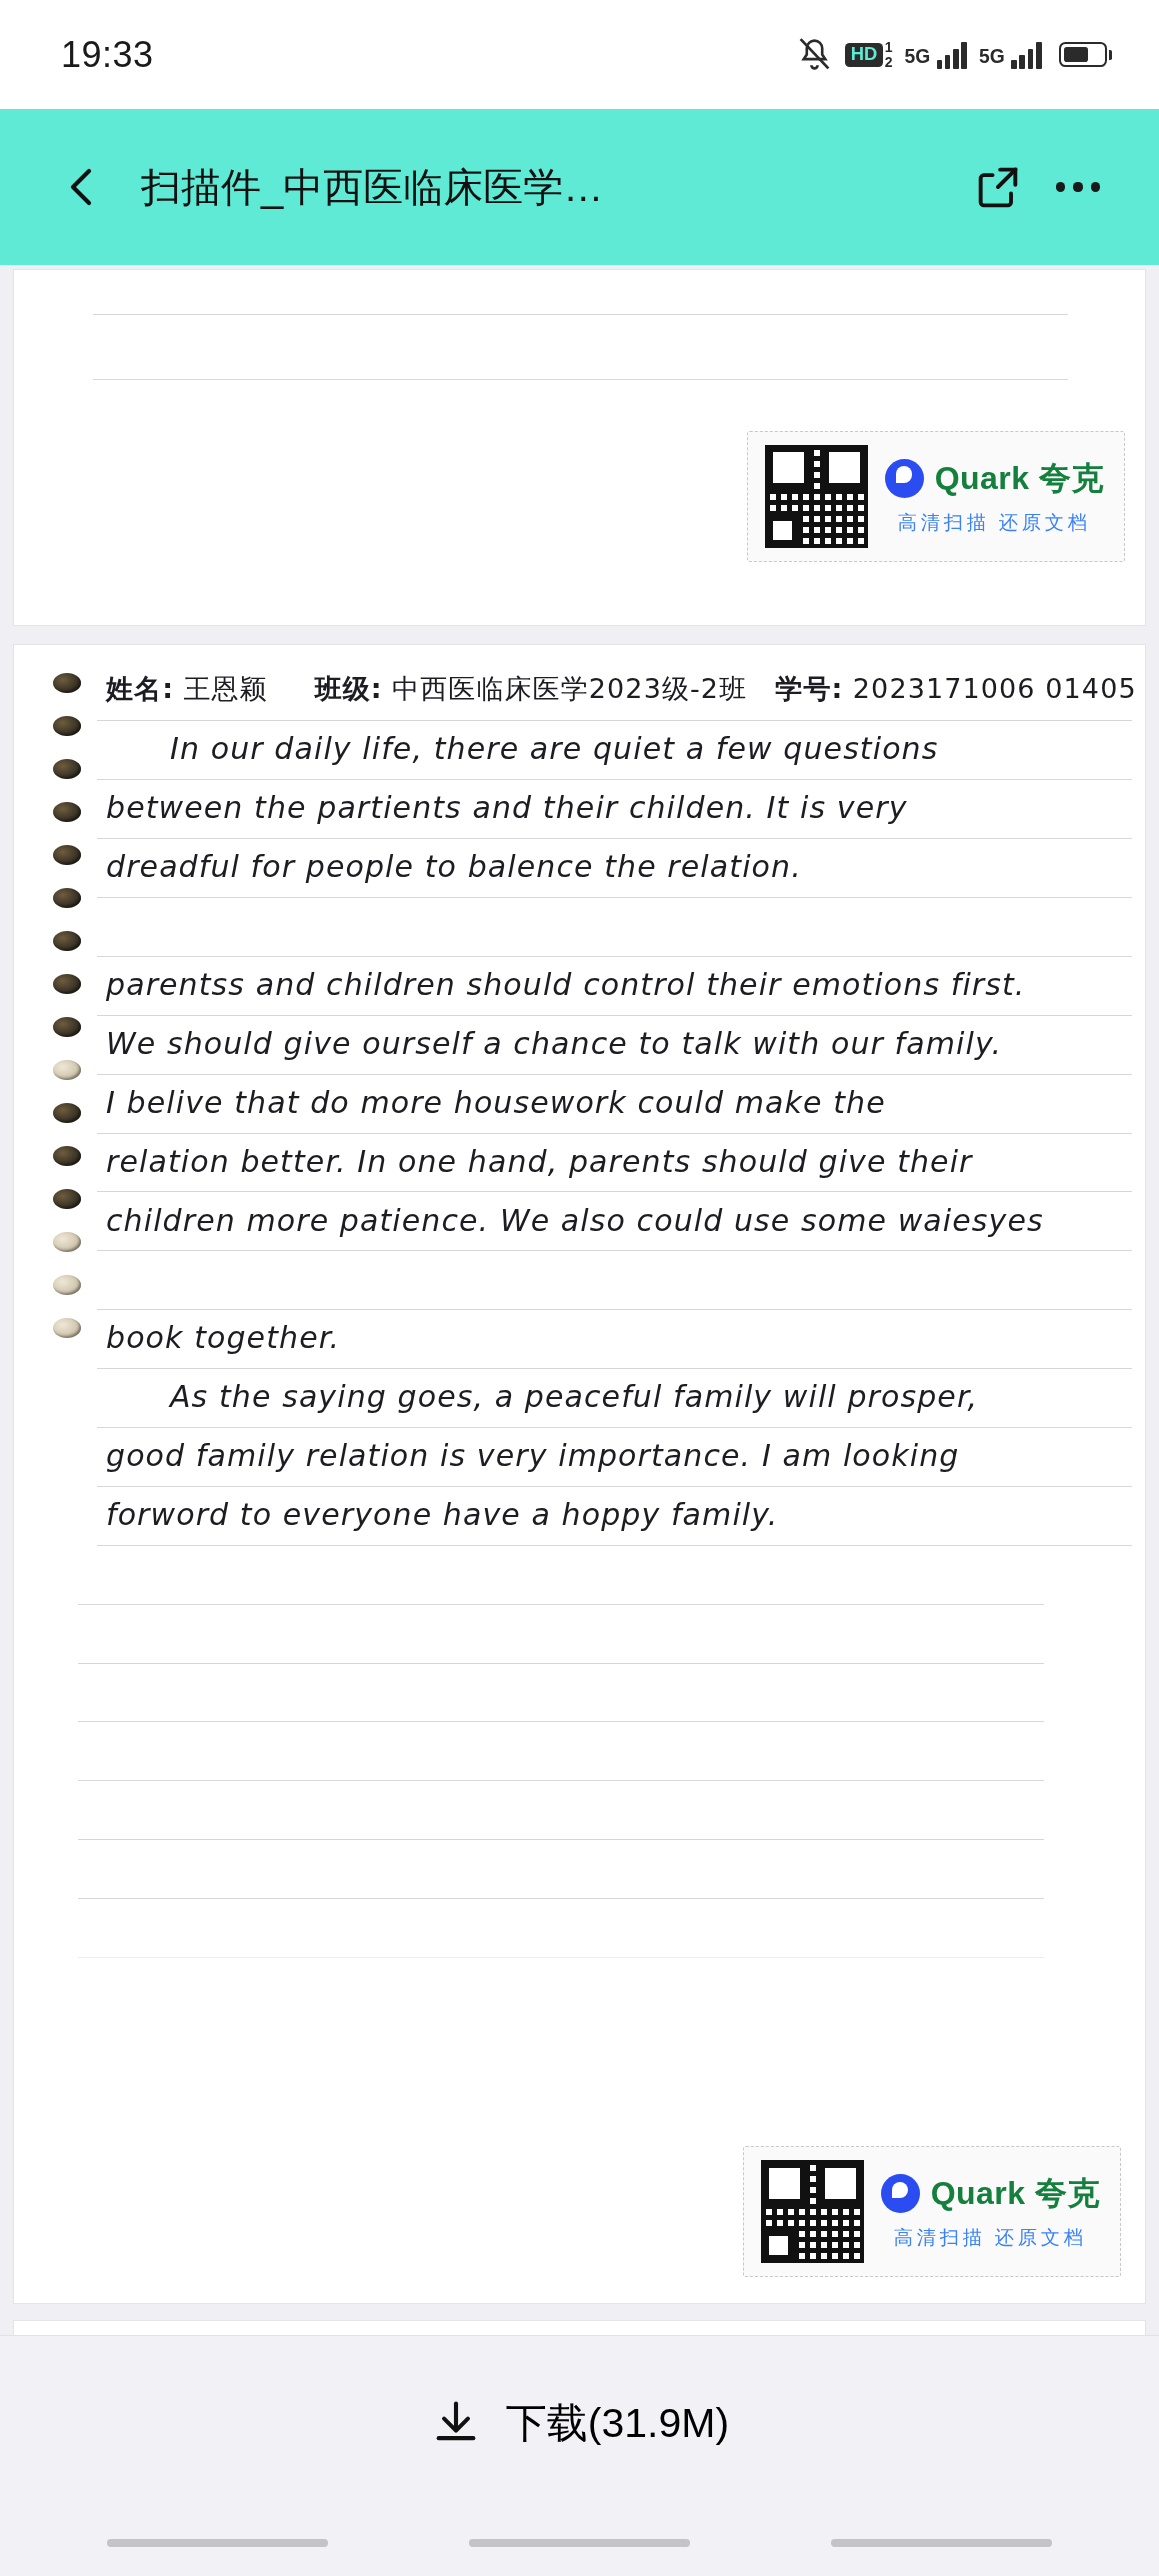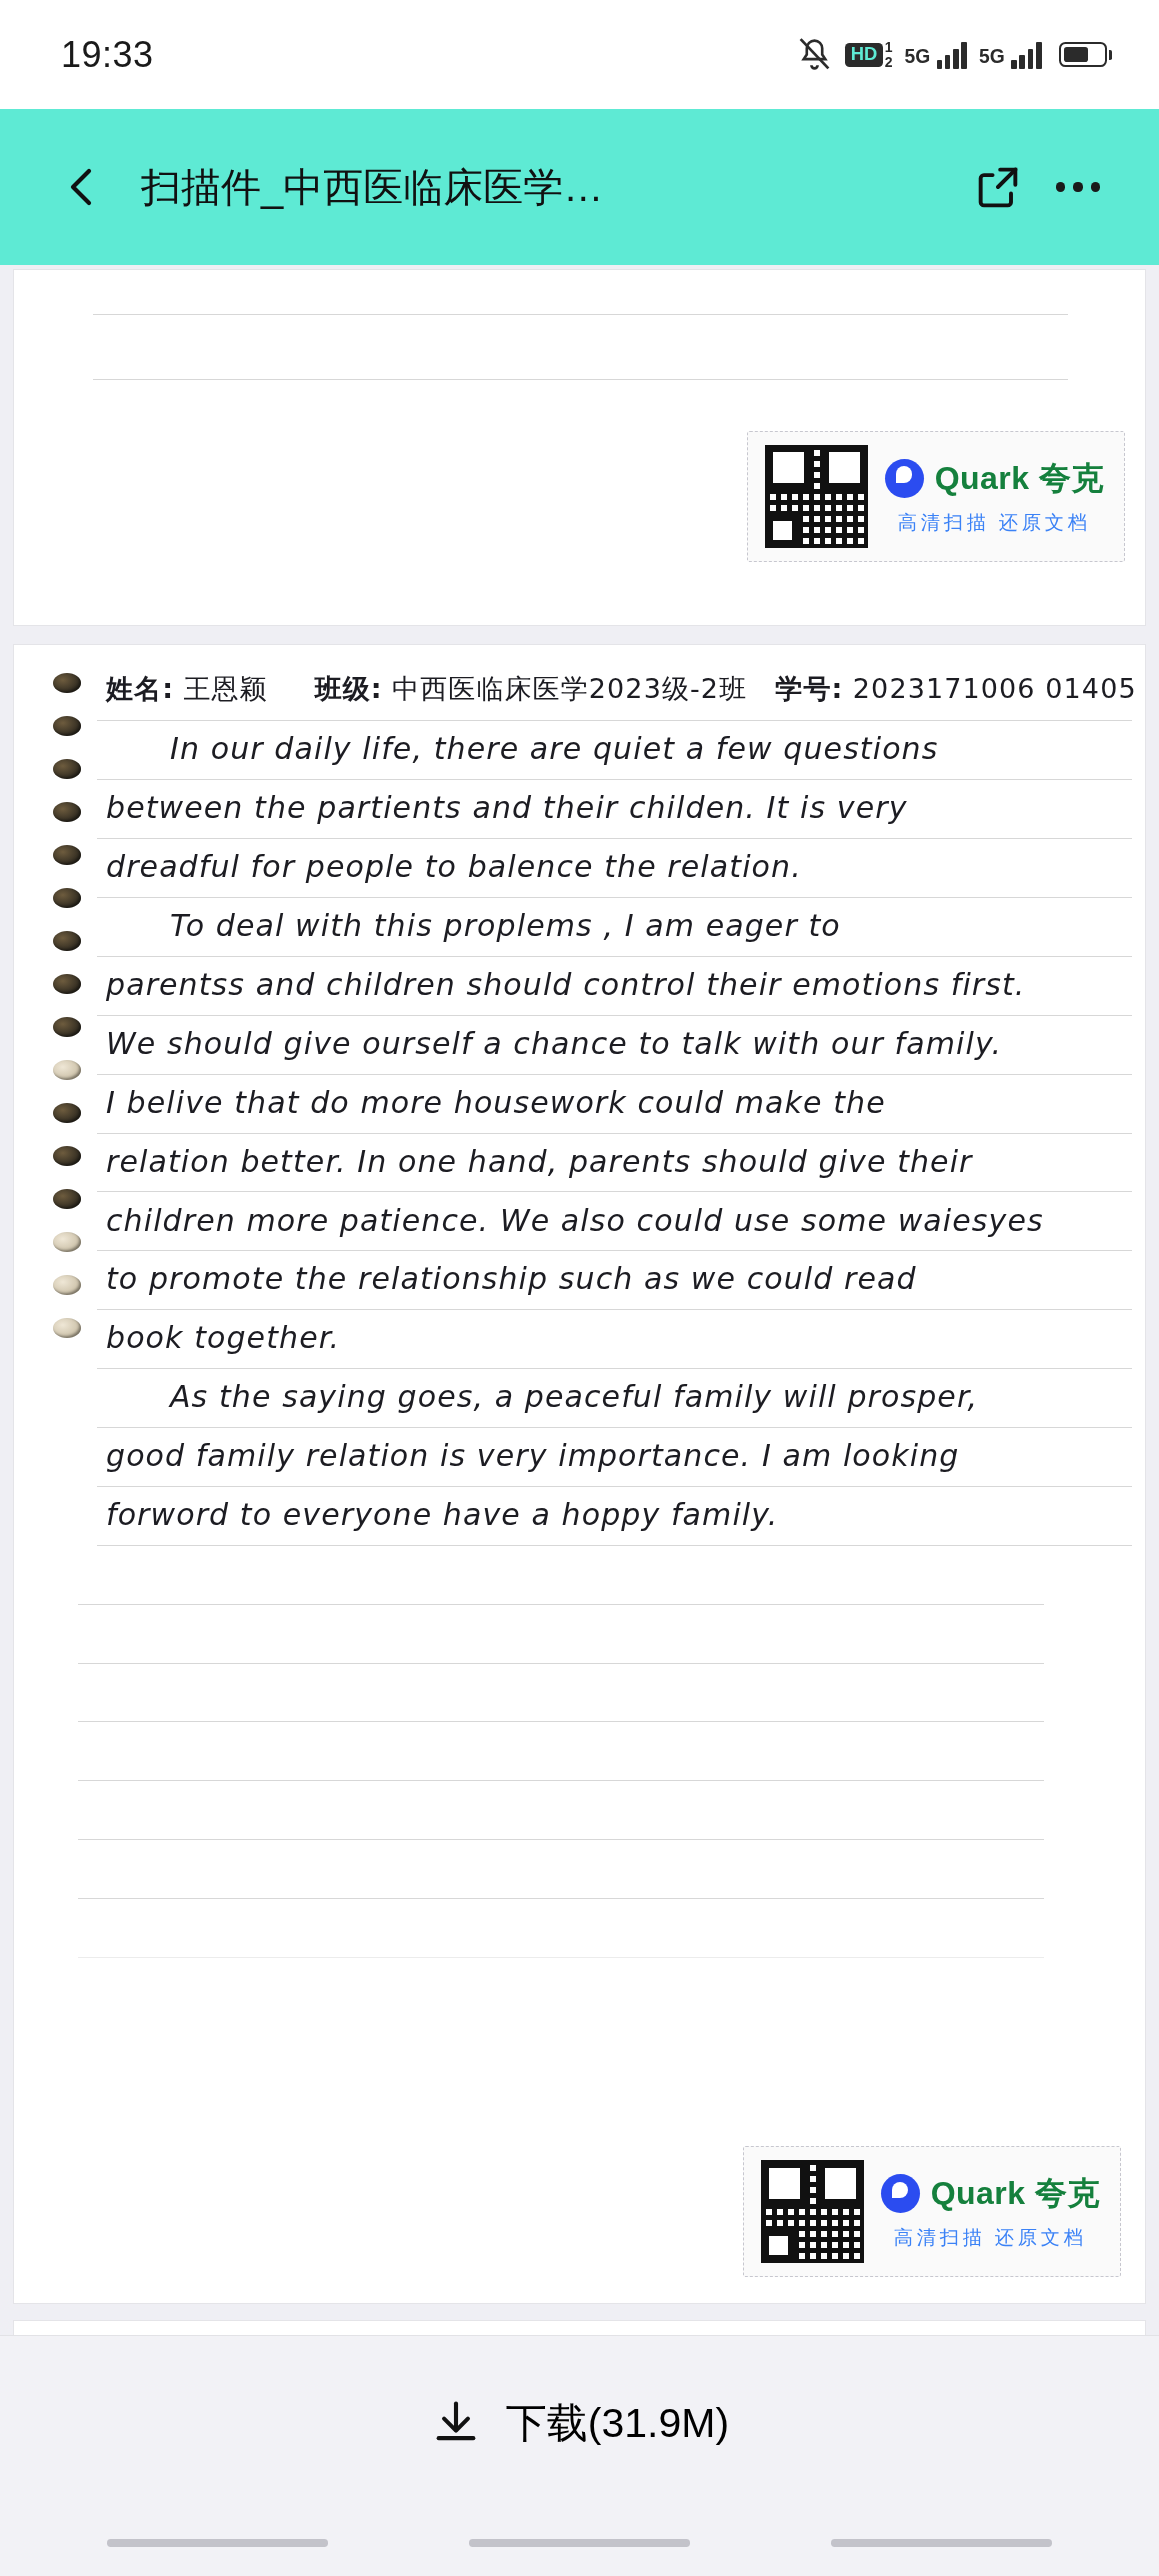--- a/index.html
+++ b/index.html
@@ -459,27 +459,25 @@
         <span class="lbl">班级:</span>
         <span class="val">中西医临床医学2023级-2班</span>
         &nbsp;
         <span class="lbl">学号:</span>
         <span class="val">2023171006 01405</span>
       </div>
 
       <div class="hw indent" style="top:86px;">In our daily life, there are quiet a few questions</div>
       <div class="hw" style="top:145px;">between the partients and their childen. It is very</div>
       <div class="hw" style="top:204px;">dreadful for people to balence the relation.</div>
-      <div class="hw indent" style="top:263px;">To deal with this proplems , I am  eager to</div>
       <div class="hw" style="top:322px;">parentss and children should control their emotions first.</div>
       <div class="hw" style="top:381px;">We should give ourself a chance to talk with our family.</div>
       <div class="hw" style="top:440px;">I belive that do more housework could make the</div>
       <div class="hw" style="top:499px;">relation better. In one hand, parents should give their</div>
       <div class="hw" style="top:558px;">children more patience. We also could use some waiesyes</div>
-      <div class="hw" style="top:616px;">to promote the relationship such as we could read</div>
       <div class="hw" style="top:675px;">book together.</div>
       <div class="hw indent" style="top:734px;">As the saying goes, a peaceful family will prosper,</div>
       <div class="hw" style="top:793px;">good family relation is very importance. I am looking</div>
       <div class="hw" style="top:852px;">forword to everyone have a hoppy family.</div>
 
       <div class="quark" style="right:24px; bottom:26px;">
         <div class="qr">
             <span class="qr-corner"></span>
           </div>
         <div class="quark-right">

